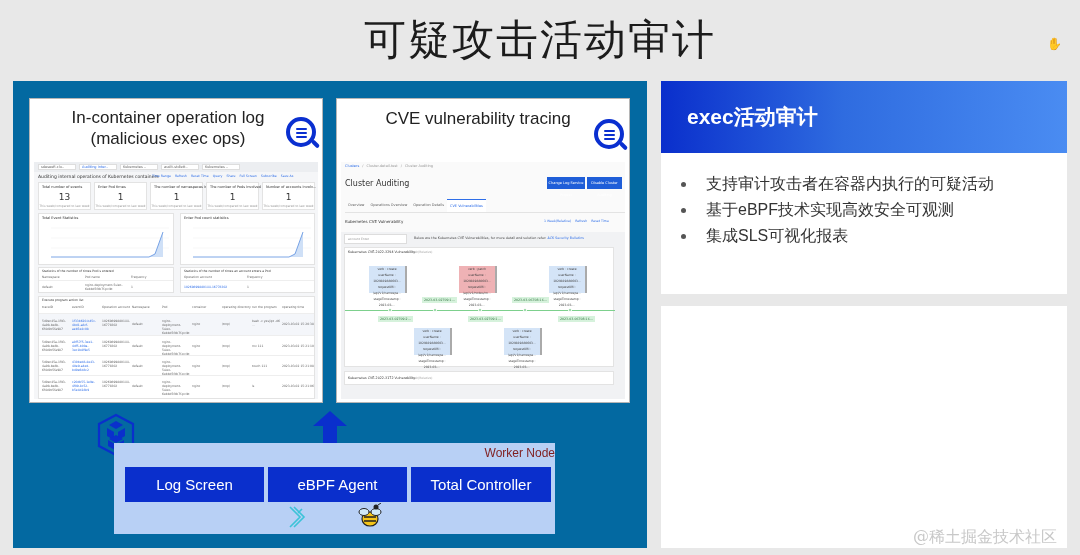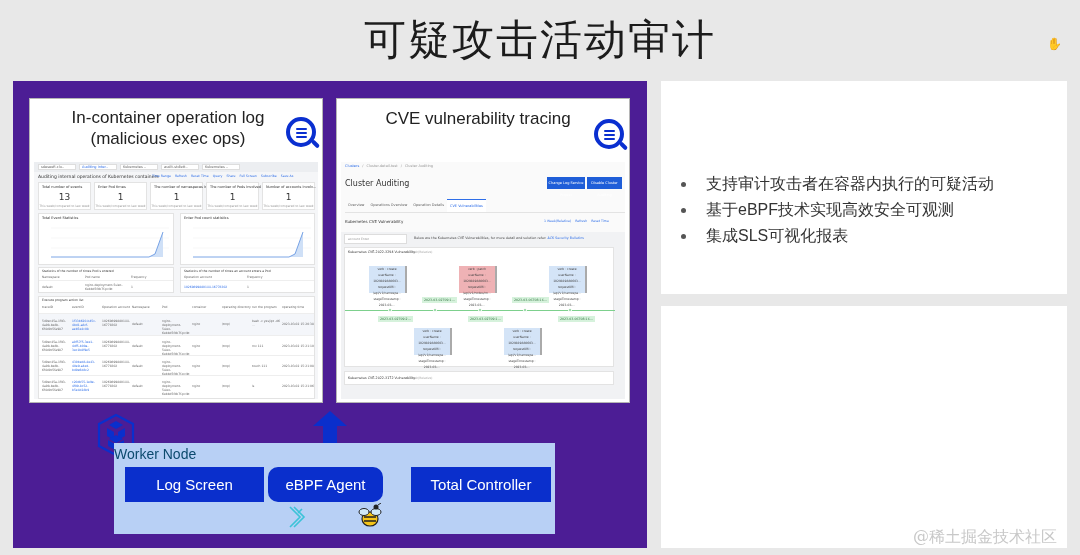--- a/index.html
+++ b/index.html
@@ -1,20 +1,20 @@
 <!DOCTYPE html>
 <html><head>
 <meta charset="utf-8">
 <style>
   * { box-sizing: border-box; margin: 0; padding: 0; }
   html, body { width: 1080px; height: 555px; overflow: hidden; }
   body { background: #e8e8e8; font-family: "DejaVu Sans", "Liberation Sans", sans-serif; position: relative; color: #222; }
   .title { position: absolute; left: 0; top: 12px; width: 1080px; text-align: center; font-size: 42px; font-weight: 500; color: #1c1c1c; letter-spacing: 2px; }
   .cursor { position: absolute; left: 1047px; top: 37px; font-size: 12px; color: #555; }
-  .left-panel { position: absolute; left: 13px; top: 81px; width: 634px; height: 467px; background: #4c1d95; }
+  .left-panel { position: absolute; left: 13px; top: 81px; width: 634px; height: 467px; background: #0369a1; }
   .shot-frame { position: absolute; top: 17px; width: 294px; height: 305px; border: 1px solid #b5b5b5; background: #fff; overflow: hidden; }
   .shot-title { position: absolute; left: 0; top: 8px; width: 100%; text-align: center; font-family: "Liberation Sans", sans-serif; font-size: 17px; line-height: 21px; color: #222; }
   .q-icon { position: absolute; width: 30px; height: 30px; border: 4px solid #0a2fd0; border-radius: 50%; }
   .q-icon::after { content: ""; position: absolute; width: 9px; height: 4px; background: #0a2fd0; right: -8px; bottom: -3px; transform: rotate(45deg); border-radius: 2px; }
   .q-icon i { position: absolute; left: 6px; width: 11px; height: 2px; background: #0a2fd0; border-radius: 1px; }
   .mini { position: absolute; background: #f5f6f8; font-size: 4px; color: #555; overflow: hidden; }
   .mini-tabs { position: absolute; left: 0; top: 0; right: 0; height: 10px; background: #eceef1; display: flex; gap: 3px; padding: 2px 4px; }
   .mini-tab { background: #fff; border: 1px solid #ddd; width: 38px; height: 6px; font-size: 3.5px; line-height: 5px; padding-left: 2px; color: #666; }
   .mini-tab.active { color: #2e6ee8; }
   .mini-card { position: absolute; background: #fff; border: 1px solid #e3e3e3; }
@@ -26,21 +26,21 @@
   .mt-row { position: absolute; left: 0; right: 0; border-top: 1px solid #eee; }
   .mt-cell { position: absolute; font-size: 3px; color: #666; line-height: 4px; }
   .link { color: #2e6ee8; }
   .btn-blue { position: absolute; background: #1f5ed8; color: #fff; font-size: 3.5px; text-align: center; line-height: 12px; height: 12px; }
   .tl-card { position: absolute; width: 38px; height: 27px; background: #d4e4f7; font-size: 3px; line-height: 6px; text-align: center; color: #444; border-right: 2px solid #aaa; }
   .tl-card.red { background: #efb2b5; }
   .tl-date { position: absolute; font-size: 3.2px; background: #d6f2dc; color: #3a7a48; padding: 1px 2px; white-space: nowrap; }
   .tl-dot { position: absolute; width: 4px; height: 4px; border-radius: 50%; background: #7dd08d; border: 1px solid #fff; }
   .arrow-up { position: absolute; left: 313px; top: 411px; width: 34px; height: 32px; }
   .worker { position: absolute; left: 114px; top: 443px; width: 441px; height: 91px; background: #b8d0f5; }
-  .worker-label { position: absolute; left: 0; top: 3px; width: 100%; text-align: left; font-family: "Liberation Sans", sans-serif; font-size: 14px; color: #0c4a6e; }
+  .worker-label { position: absolute; left: 0; top: 3px; width: 100%; text-align: right; font-family: "Liberation Sans", sans-serif; font-size: 12px; color: #7f1d1d; }
   .agent { position: absolute; top: 24px; height: 35px; background: #0a2fcc; color: #fff; font-family: "Liberation Sans", sans-serif; font-size: 15px; line-height: 35px; text-align: center; }
   .hexlogo { position: absolute; left: 96px; top: 413px; width: 40px; height: 44px; }
   .card-right { position: absolute; left: 661px; width: 406px; background: #fff; }
   .card-head { position: absolute; left: 0; top: 0; width: 406px; height: 72px; background: linear-gradient(90deg, #0a2fcc 0%, #2f6ce0 45%, #4a8cf2 100%); color: #fff; font-family: "Liberation Sans", sans-serif; font-weight: bold; font-size: 21px; line-height: 72px; padding-left: 26px; }
   .bullets { position: absolute; left: 0; width: 406px; list-style: none; }
   .bullets li { position: relative; padding-left: 45px; font-family: "Liberation Sans", sans-serif; font-size: 16px; line-height: 26px; color: #333; }
   .bullets li::before { content: ""; position: absolute; left: 20px; top: 11px; width: 5px; height: 5px; border-radius: 50%; background: #555; }
   .watermark { position: absolute; left: 913px; top: 527px; font-family: "DejaVu Serif", serif; font-size: 16px; color: #c8c8c8; }
 </style>
 </head>
@@ -320,36 +320,37 @@
   <polygon points="28,27 21,31 21,37 28,33" fill="#0a2fcc"></polygon>
 </svg>
 
 <svg class="arrow-up" viewBox="0 0 34 32">
   <polygon points="17,0 34,15 24,15 24,32 10,32 10,15 0,15" fill="#0a2fcc"></polygon>
 </svg>
 
 <div class="worker">
   <div class="worker-label">Worker Node</div>
   <div class="agent" style="left:11px; width:139px;">Log Screen</div>
-  <div class="agent" style="left:154px; width:115px;border-radius:10px;">eBPF Agent</div>
+  <div class="agent" style="left:154px; width:139px;">eBPF Agent</div>
   <div class="agent" style="left:297px; width:140px;">Total Controller</div>
   <svg style="position:absolute; left:174px; top:62px;" width="20" height="24" viewBox="0 0 20 24">
     <path d="M2 2 L12 12 L2 22 M6 2 L16 12 L6 22 M10 8 L14 4" fill="none" stroke="#3cc3d8" stroke-width="1.6"></path>
   </svg>
   <svg style="position:absolute; left:242px; top:60px;" width="28" height="28" viewBox="0 0 28 28">
     <ellipse cx="14" cy="16" rx="8" ry="7" fill="#f5c518" stroke="#222" stroke-width="1.2"></ellipse>
     <path d="M8 14 L20 14 M8 18 L20 18" stroke="#222" stroke-width="1.6"></path>
     <ellipse cx="8" cy="9" rx="5" ry="3.5" fill="#cfe8f7" stroke="#222" stroke-width="1"></ellipse>
     <ellipse cx="20" cy="9" rx="5" ry="3.5" fill="#cfe8f7" stroke="#222" stroke-width="1"></ellipse>
     <circle cx="20" cy="4" r="2.5" fill="#222"></circle>
     <path d="M22 2 L25 0" stroke="#222" stroke-width="1"></path>
   </svg>
 </div>
 
 <div class="card-right" style="top:81px; height:213px;">
+  <div class="card-head">exec活动审计</div>
   <ul class="bullets" style="top:90px;">
     <li>支持审计攻击者在容器内执行的可疑活动</li>
     <li>基于eBPF技术实现高效安全可观测</li>
     <li>集成SLS可视化报表</li>
   </ul>
 </div>
 <div class="card-right" style="top:306px; height:242px;">
 </div>
 
 <div class="watermark">@稀土掘金技术社区</div>

